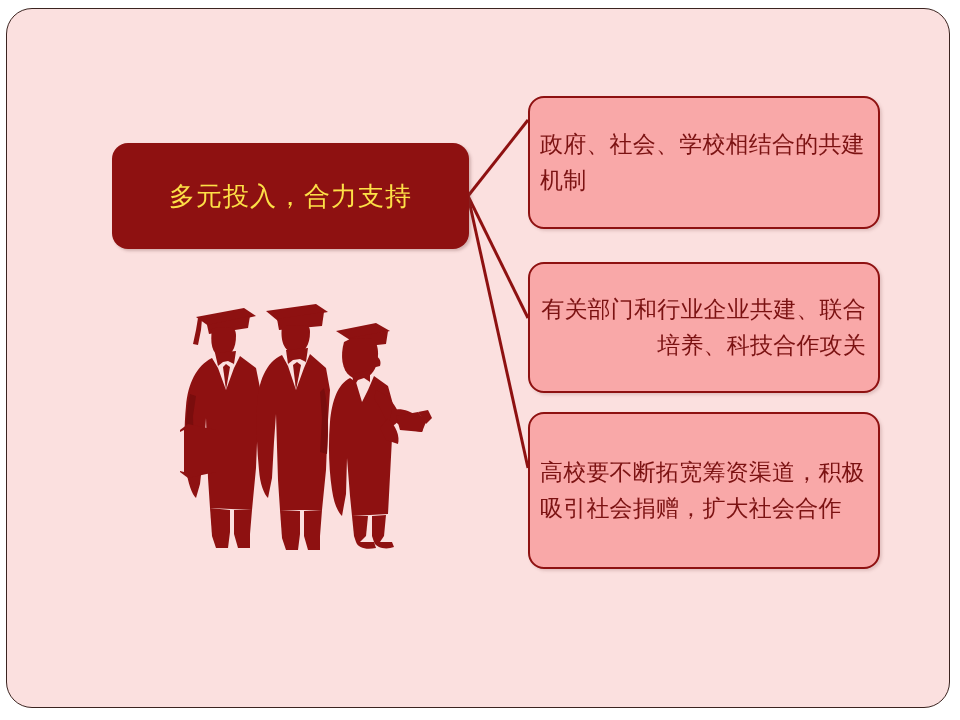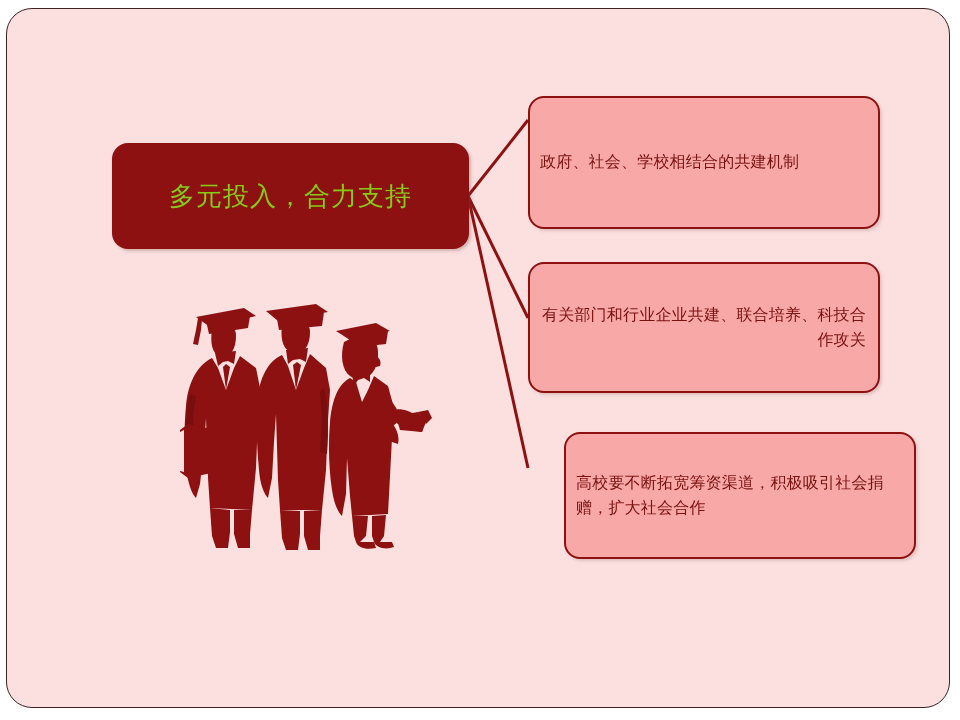--- a/index.html
+++ b/index.html
@@ -52,21 +52,21 @@
     width: 357px;
     height: 106px;
     background: #8e1111;
     border-radius: 16px;
     display: flex;
     align-items: center;
     justify-content: center;
     box-shadow: 2px 2px 3px rgba(120, 70, 70, 0.30);
   }
   #main-box-label {
-    color: #84cc16;
+    color: #fde047;
     font-size: 26px;
     letter-spacing: 1px;
     line-height: 1.25;
     white-space: nowrap;
   }
 
   
   .detail-box {
     position: absolute;
     left: 528px;
@@ -75,27 +75,27 @@
     background: #f9a8a8;
     border: 2px solid #8e1111;
     border-radius: 16px;
     display: flex;
     align-items: center;
     padding: 10px 12px 10px 10px;
     box-shadow: 2px 2px 3px rgba(150, 100, 100, 0.25);
   }
   .detail-text {
     color: #7b1212;
-    font-size: 16px;
+    font-size: 23px;
     line-height: 1.55;
     letter-spacing: 0.2px;
   }
   #detail-box-1 { top: 96px;  height: 133px; }
   #detail-box-2 { top: 262px; height: 131px; text-align: right; }
-  #detail-box-3 { top: 432px; height: 127px; margin-left: 36px; }
+  #detail-box-3 { top: 412px; height: 157px; }
 
   
   #graduates {
     position: absolute;
     left: 160px;
     top: 298px;
     width: 285px;
     height: 255px;
   }
 </style>

